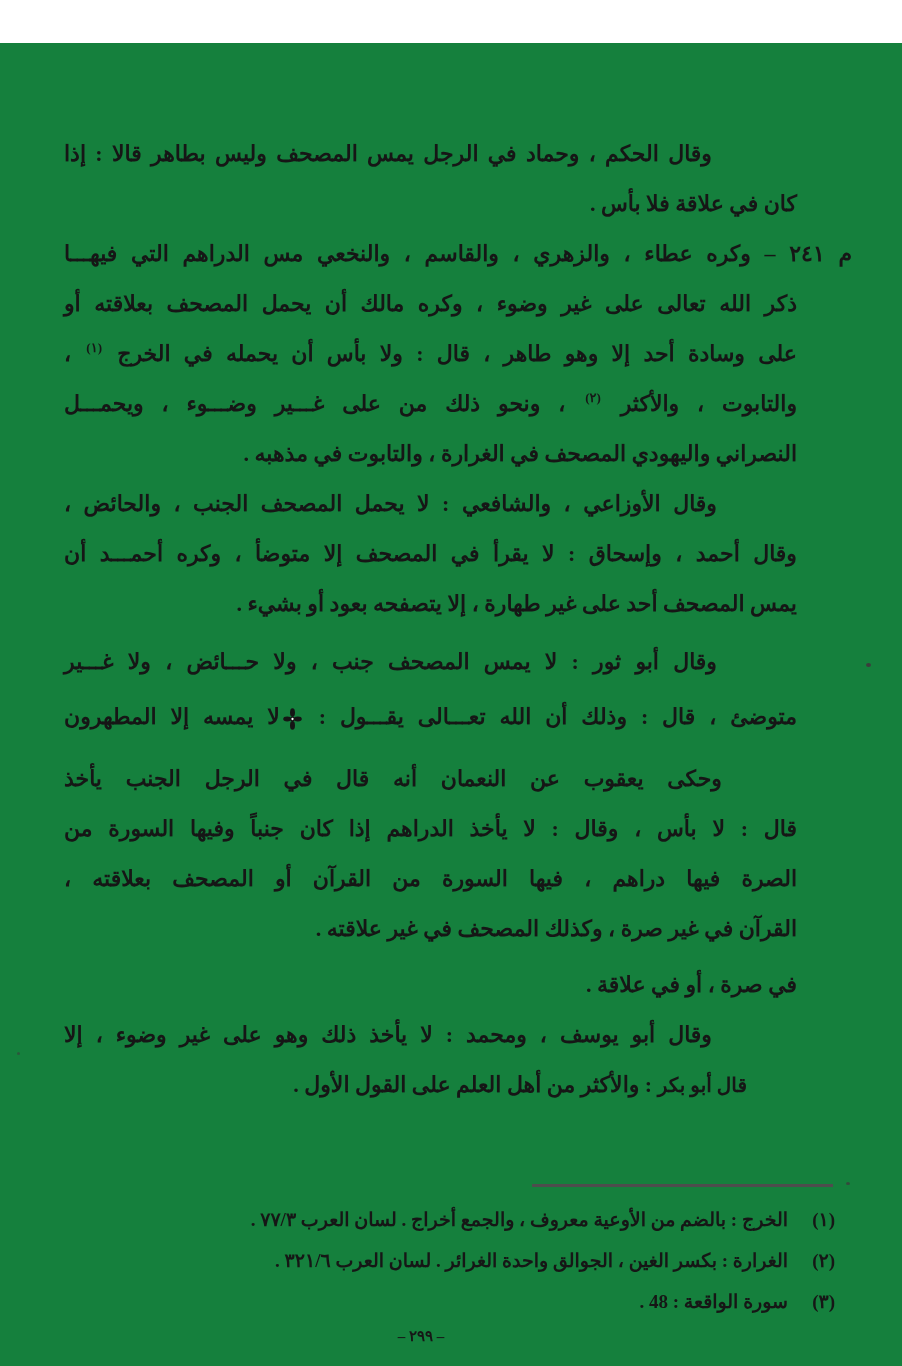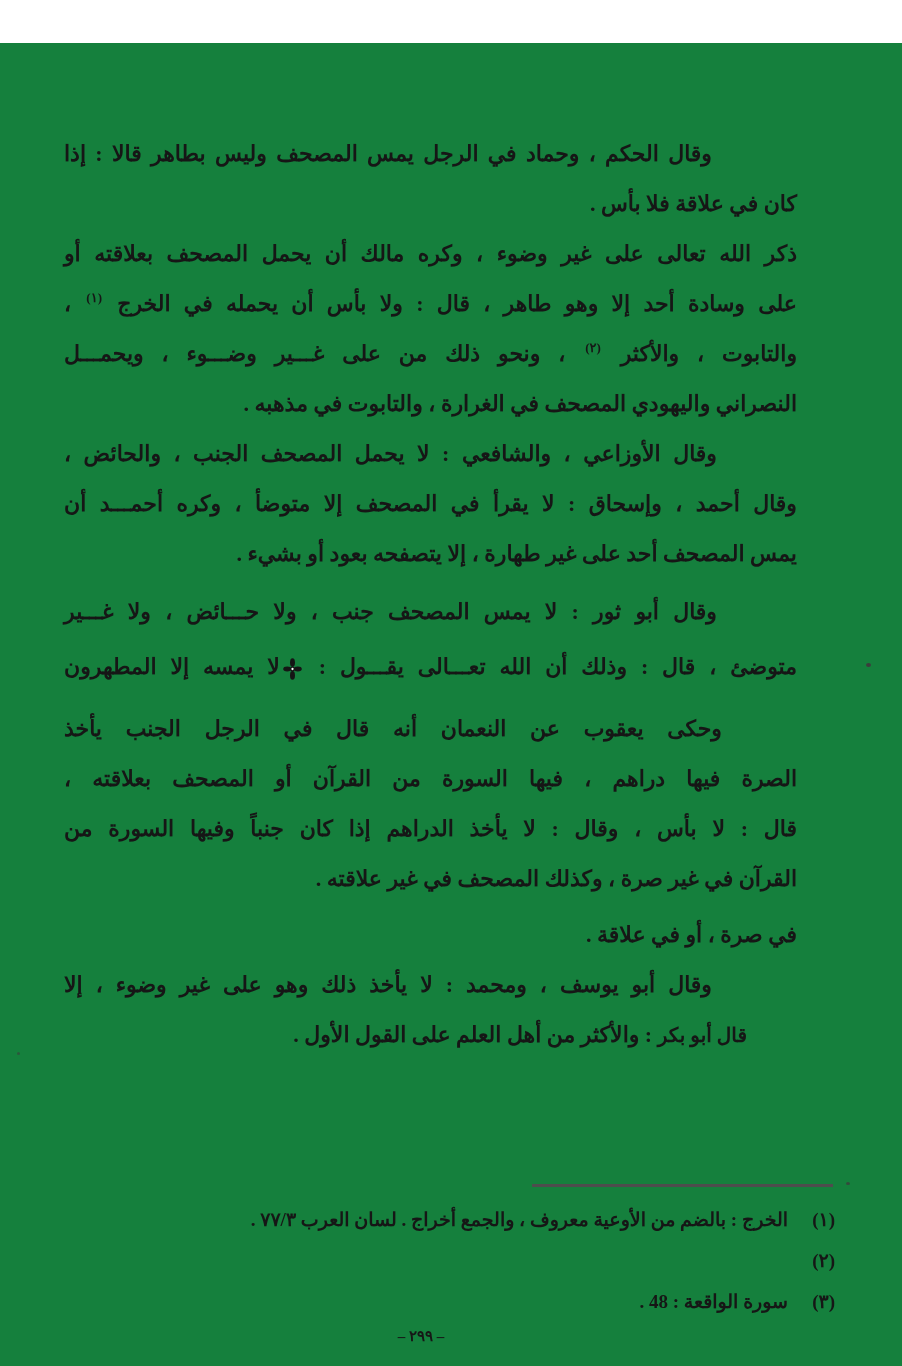--- a/index.html
+++ b/index.html
@@ -75,20 +75,21 @@
 <body>
 
 <div class="page">
 
   <div class="main-text">
       <div class="para">
         <div class="line j" style="padding-right: 85px;"><span>وقال الحكم ، وحماد في الرجل يمس المصحف وليس بطاهر قالا : إذا</span></div>
         <div class="line last"><span>كان في علاقة فلا بأس .</span></div>
       </div>
       <div class="para">
+        <div class="line j" style="margin-right: -55px;"><span>م ٢٤١ – وكره عطاء ، والزهري ، والقاسم ، والنخعي مس الدراهم التي فيهـــا</span></div>
         <div class="line j"><span>ذكر الله تعالى على غير وضوء ، وكره مالك أن يحمل المصحف بعلاقته أو</span></div>
         <div class="line j"><span>على وسادة أحد إلا وهو طاهر ، قال : ولا بأس أن يحمله في الخرج </span><span class="sup">(١)</span><span> ،</span></div>
         <div class="line j"><span>والتابوت ، والأكثر </span><span class="sup">(٢)</span><span> ، ونحو ذلك من على غـــير وضـــوء ، ويحمـــل</span></div>
         <div class="line last"><span>النصراني واليهودي المصحف في الغرارة ، والتابوت في مذهبه .</span></div>
       </div>
       <div class="para">
         <div class="line j" style="padding-right: 80px;"><span>وقال الأوزاعي ، والشافعي : لا يحمل المصحف الجنب ، والحائض ،</span></div>
         <div class="line j"><span>وقال أحمد ، وإسحاق : لا يقرأ في المصحف إلا متوضأ ، وكره أحمـــد أن</span></div>
         <div class="line last"><span>يمس المصحف أحد على غير طهارة ، إلا يتصفحه بعود أو بشيء .</span></div>
       </div>
@@ -100,42 +101,43 @@
                 <ellipse cx="10" cy="18.8" rx="2.6" ry="4.6"></ellipse>
                 <ellipse cx="4.4" cy="12" rx="4.2" ry="2.6"></ellipse>
                 <ellipse cx="15.6" cy="12" rx="4.2" ry="2.6"></ellipse>
                 <circle cx="10" cy="12" r="2.6"></circle>
               </g>
               <circle cx="10" cy="12" r="1.2" fill="#fefefd"></circle>
             </svg></span><span>لا يمسه إلا المطهرون</span></div>
       </div>
       <div class="para" style="margin-top: 8px;">
         <div class="line j" style="padding-right: 75px;"><span>وحكى يعقوب عن النعمان أنه قال في الرجل الجنب يأخذ</span></div>
+        <div class="line j"><span>قال : لا بأس ، وقال : لا يأخذ الدراهم إذا كان جنباً وفيها السورة من</span></div>
         <div class="line j"><span>الصرة فيها دراهم ، فيها السورة من القرآن أو المصحف بعلاقته ،</span></div>
-        <div class="line j"><span>قال : لا بأس ، وقال : لا يأخذ الدراهم إذا كان جنباً وفيها السورة من</span></div>
         <div class="line last"><span>القرآن في غير صرة ، وكذلك المصحف في غير علاقته .</span></div>
       </div>
       <div class="para" style="margin-top: 6px;">
         <div class="line last"><span>في صرة ، أو في علاقة .</span></div>
         <div class="line j" style="padding-right: 85px;"><span>وقال أبو يوسف ، ومحمد : لا يأخذ ذلك وهو على غير وضوء ، إلا</span></div>
       </div>
       <div class="para">
         <div class="line last" style="padding-right: 50px;"><span class="lead">قال أبو بكر</span><span> : والأكثر من أهل العلم على القول الأول .</span></div>
       </div>
     </div>
 
   <div class="footnote-sep"></div>
 
   <div class="footnotes">
       <div class="fn-row">
         <span class="fn-num">(١)</span>
         <span class="fn-text">الخرج : بالضم من الأوعية معروف ، والجمع أخراج . لسان العرب ٧٧/٣ .</span>
       </div>
       <div class="fn-row">
         <span class="fn-num">(٢)</span>
+        <span class="fn-text">الغرارة : بكسر الغين ، الجوالق واحدة الغرائر . لسان العرب ٣٢١/٦ .</span>
       </div>
       <div class="fn-row">
         <span class="fn-num">(٣)</span>
         <span class="fn-text">سورة الواقعة : 48 .</span>
       </div>
     </div>
 
   <div class="page-number">– ٢٩٩ –</div>
 
   <div class="speck s1"></div>

